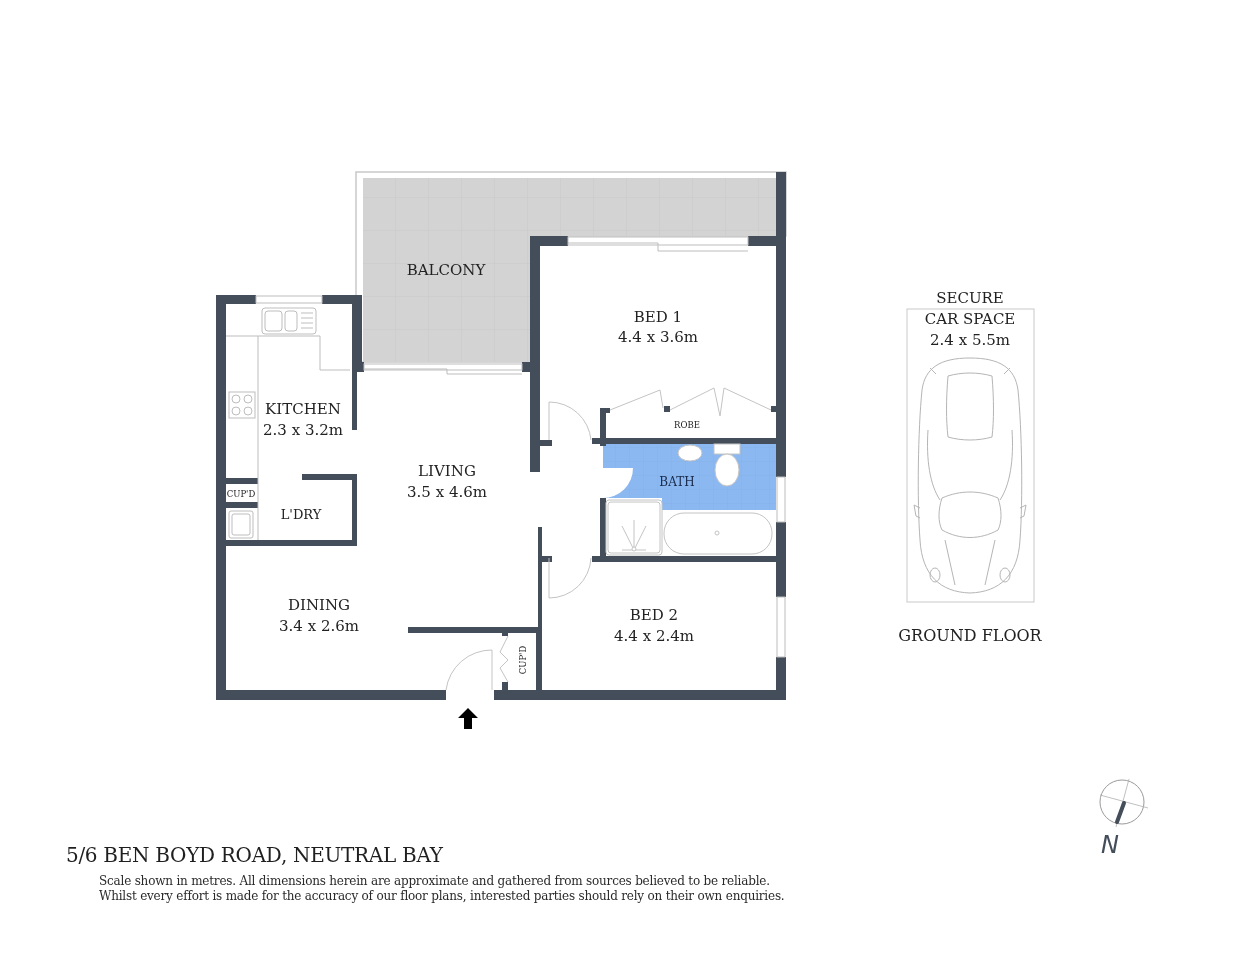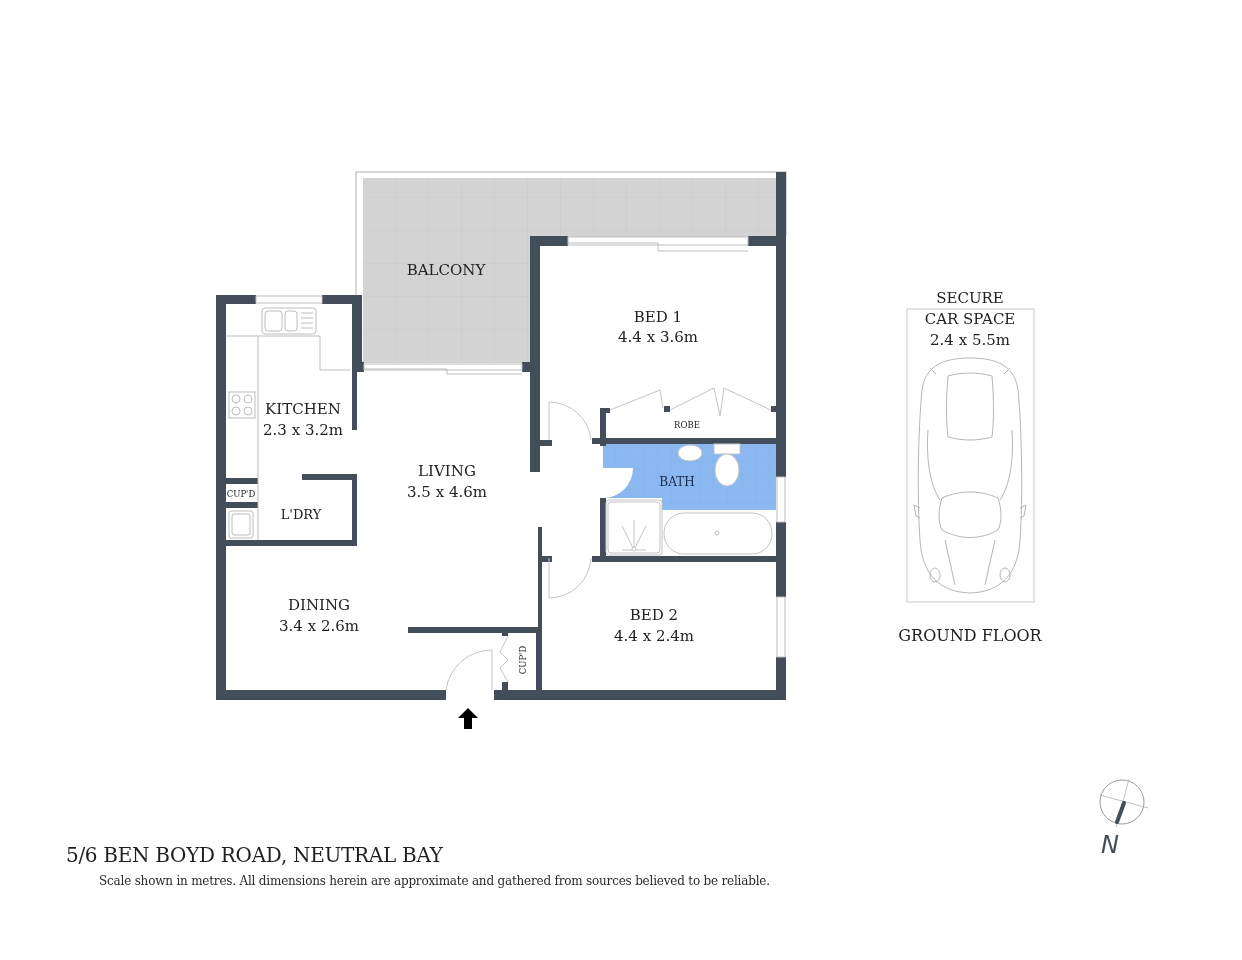--- a/index.html
+++ b/index.html
@@ -192,13 +192,14 @@
     <circle cx="1122" cy="802" r="22" fill="none" stroke="#9a9a9a" stroke-width="1"></circle>
     <path d="M1100 795 L1148 808 M1129 779 L1116 827" stroke="#b0b0b0" stroke-width="0.8"></path>
     <path d="M1124 803 L1117 822" stroke="#434e5a" stroke-width="4" stroke-linecap="round"></path>
     <text x="1110" y="853" style="font-family:'DejaVu Sans',sans-serif;font-size:24px;fill:#434e5a;font-style:italic;text-anchor:middle">N</text>
   </g>
 </svg>
 
 <div class="address">5/6 BEN BOYD ROAD, NEUTRAL BAY</div>
 <div class="disclaimer">
   <div>Scale shown in metres. All dimensions herein are approximate and gathered from sources believed to be  reliable.</div>
+  <div>Whilst every effort is made for the accuracy of our floor plans, interested parties should rely on their own enquiries.</div>
 </div>
 
 </body></html>

